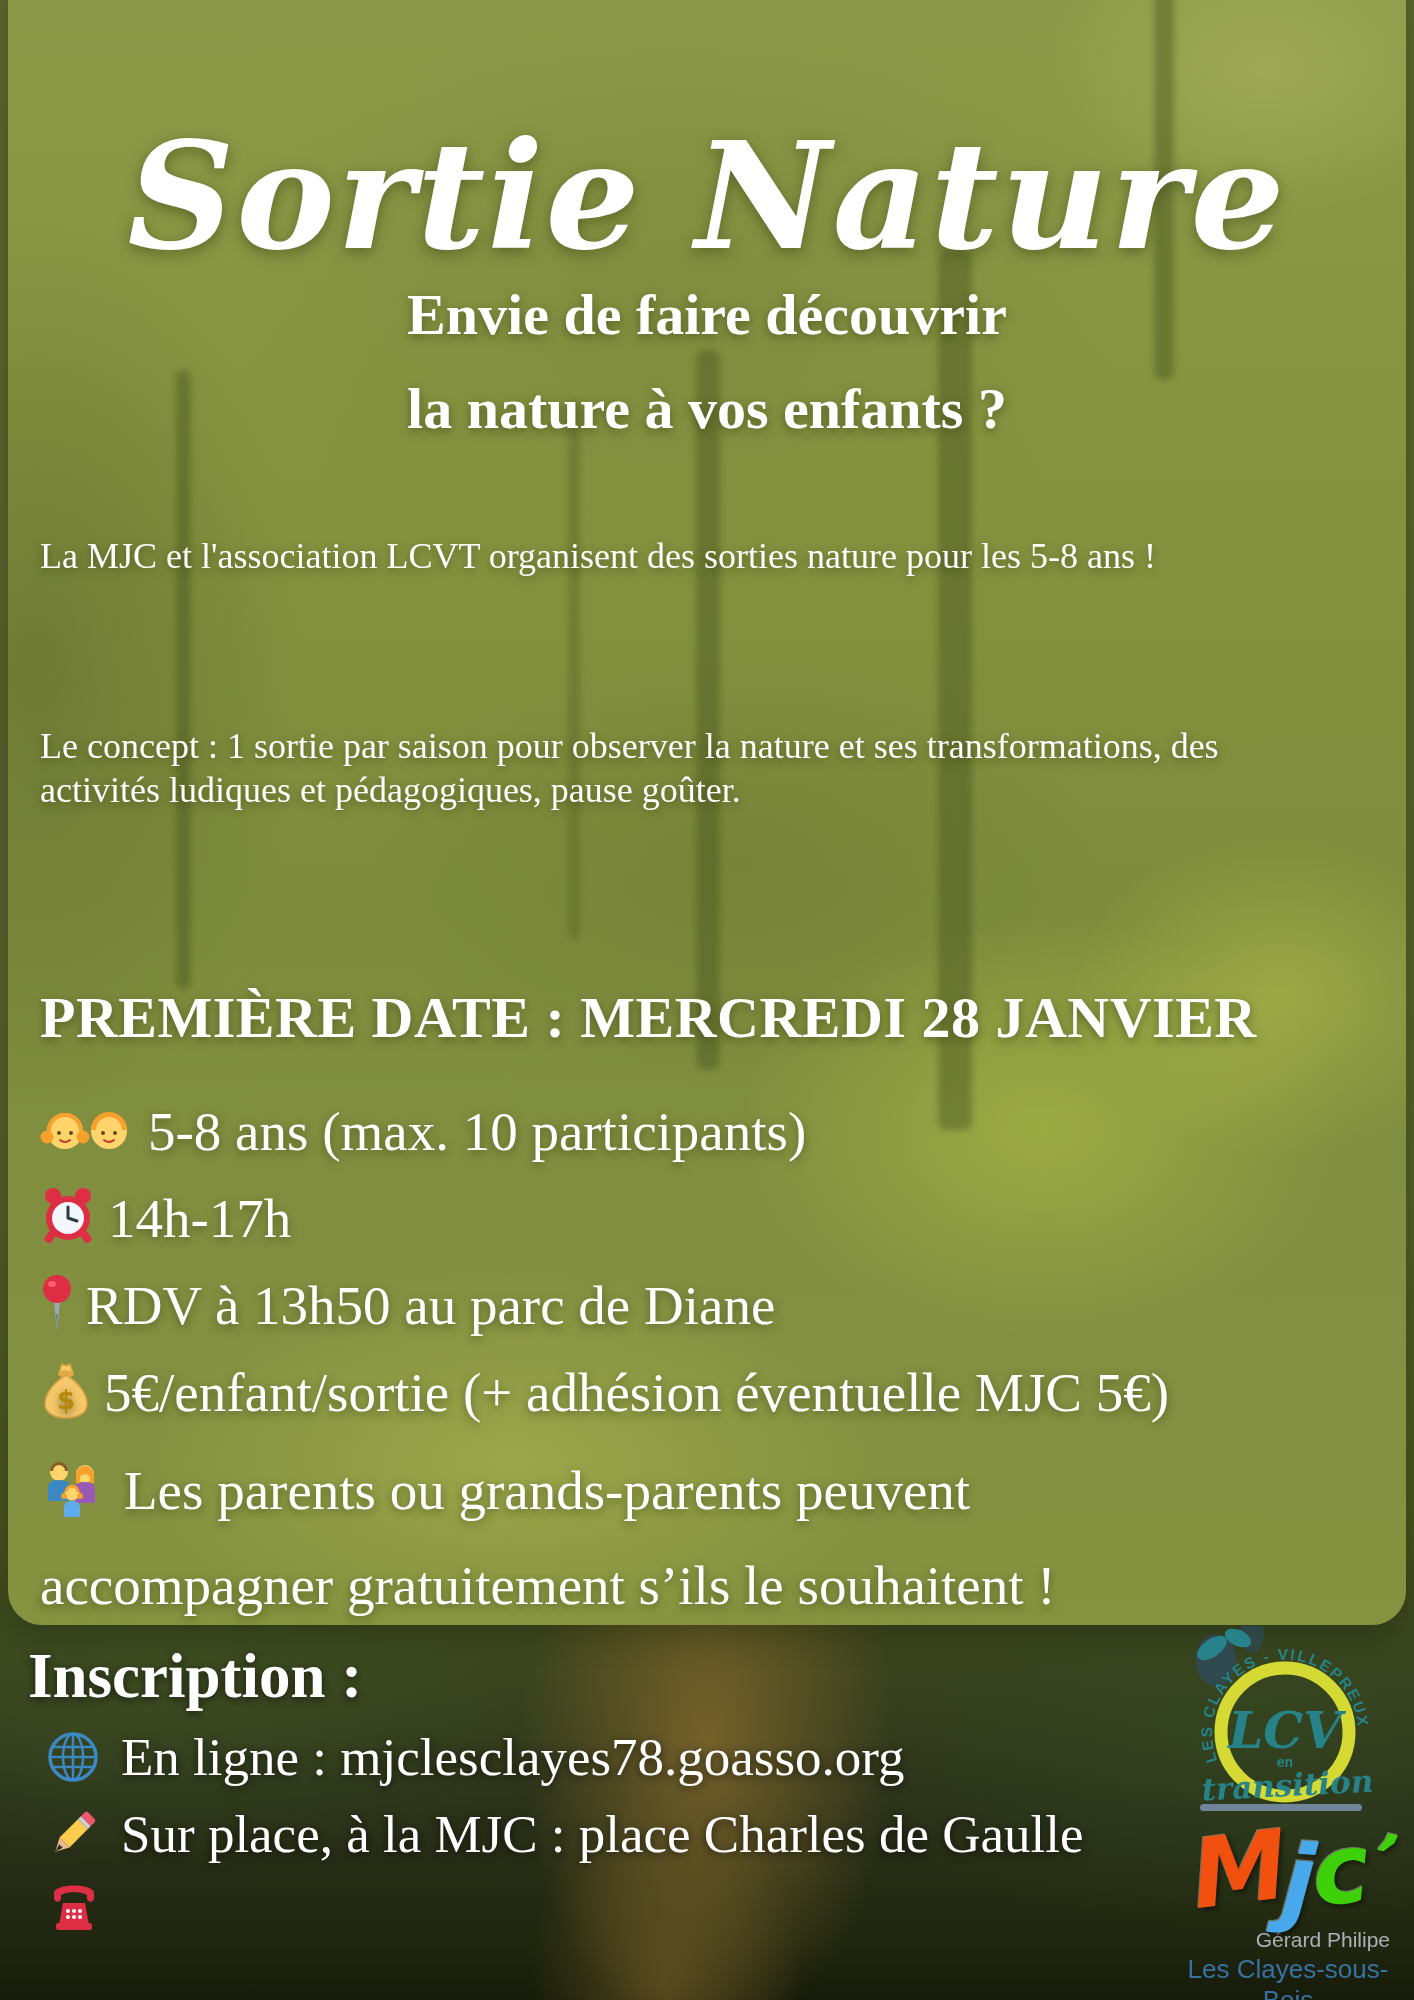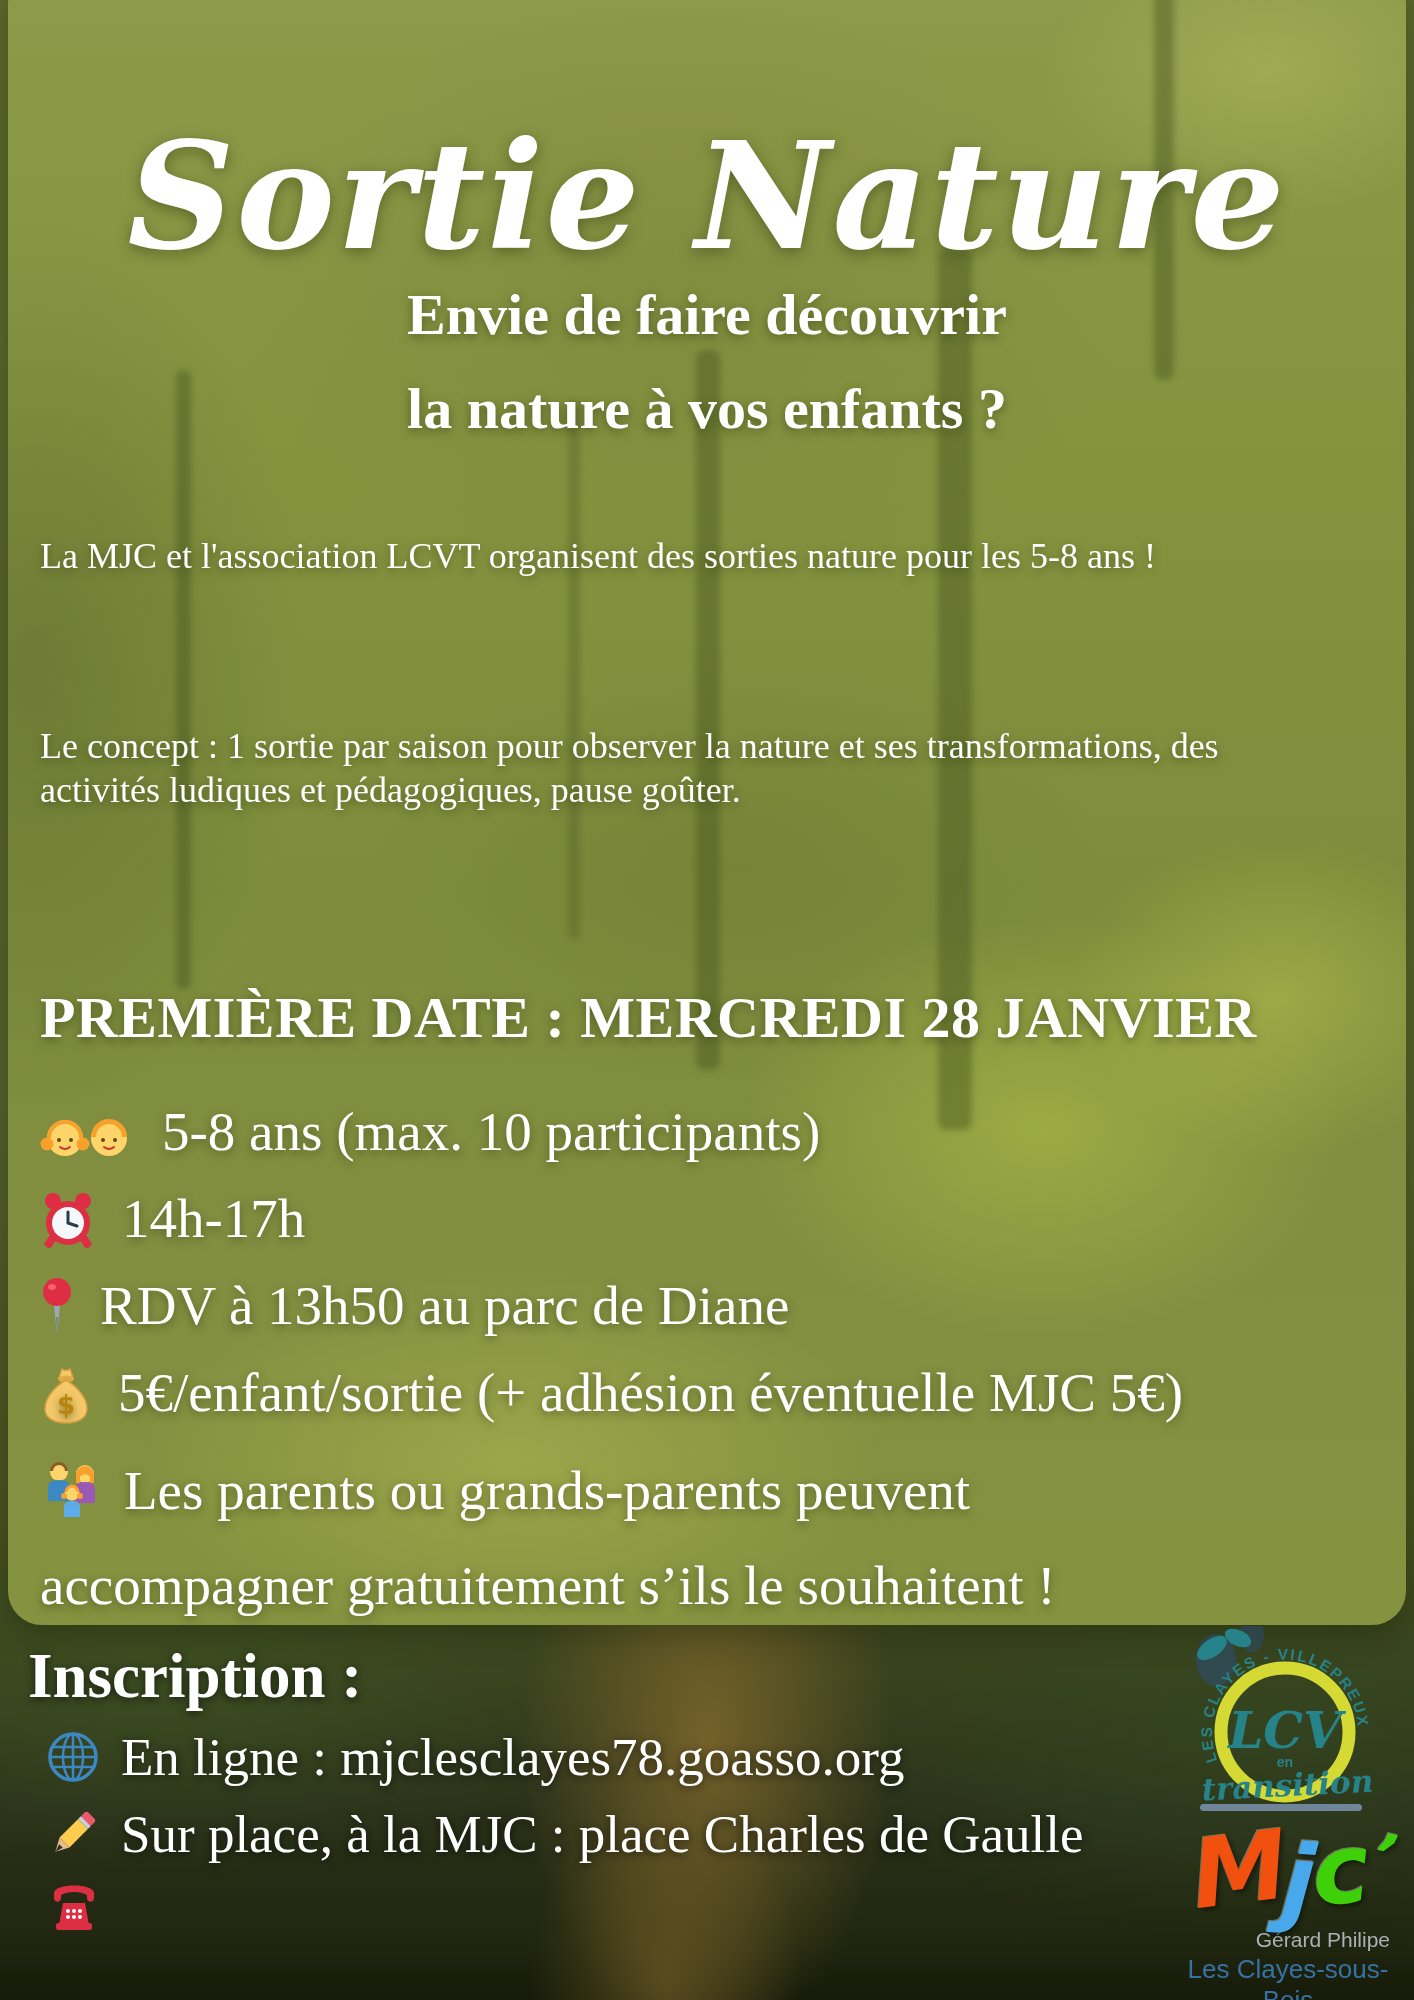--- a/index.html
+++ b/index.html
@@ -71,21 +71,21 @@
     font-size:58px;font-weight:bold;white-space:nowrap;
     letter-spacing:.5px;
     text-shadow:0 3px 10px rgba(55,65,18,.6);
   }
   .details{
     position:absolute;left:40px;top:1100px;width:1340px;
     display:flex;flex-direction:column;gap:24px;
     font-size:55px;
     text-shadow:0 3px 9px rgba(55,65,18,.6);
   }
-  .detail-row{display:flex;align-items:flex-end;gap:26px;white-space:nowrap;}
+  .detail-row{display:flex;align-items:flex-start;gap:12px;white-space:nowrap;}
   .detail-row .ic{flex:0 0 auto;display:inline-flex;}
   .detail-wrap{display:block;width:1160px;white-space:normal;line-height:1.55;}
   .detail-wrap .ic{display:inline-block;vertical-align:-10px;margin-right:20px;}
 
   
   .inscription{position:absolute;left:28px;top:1640px;width:1100px;}
   .inscription h3{
     margin:0 0 14px 0;font-size:63px;font-weight:bold;
     text-shadow:0 2px 8px rgba(0,0,0,.65);
   }

